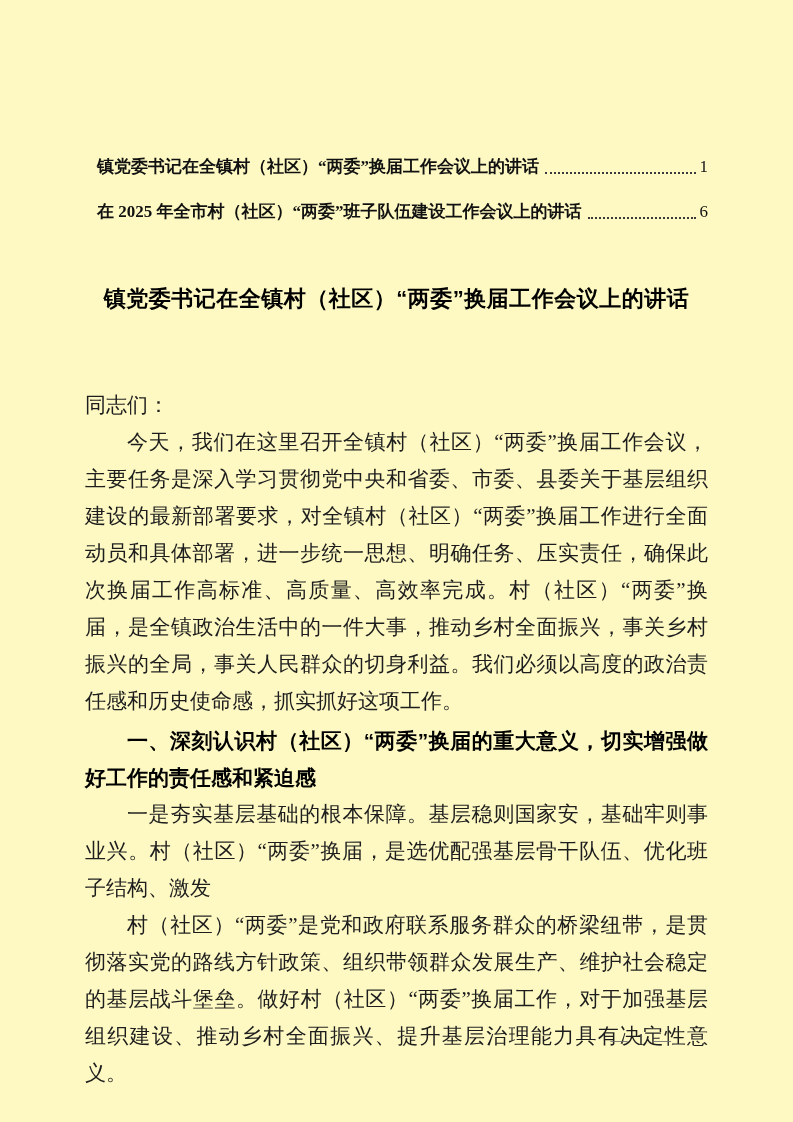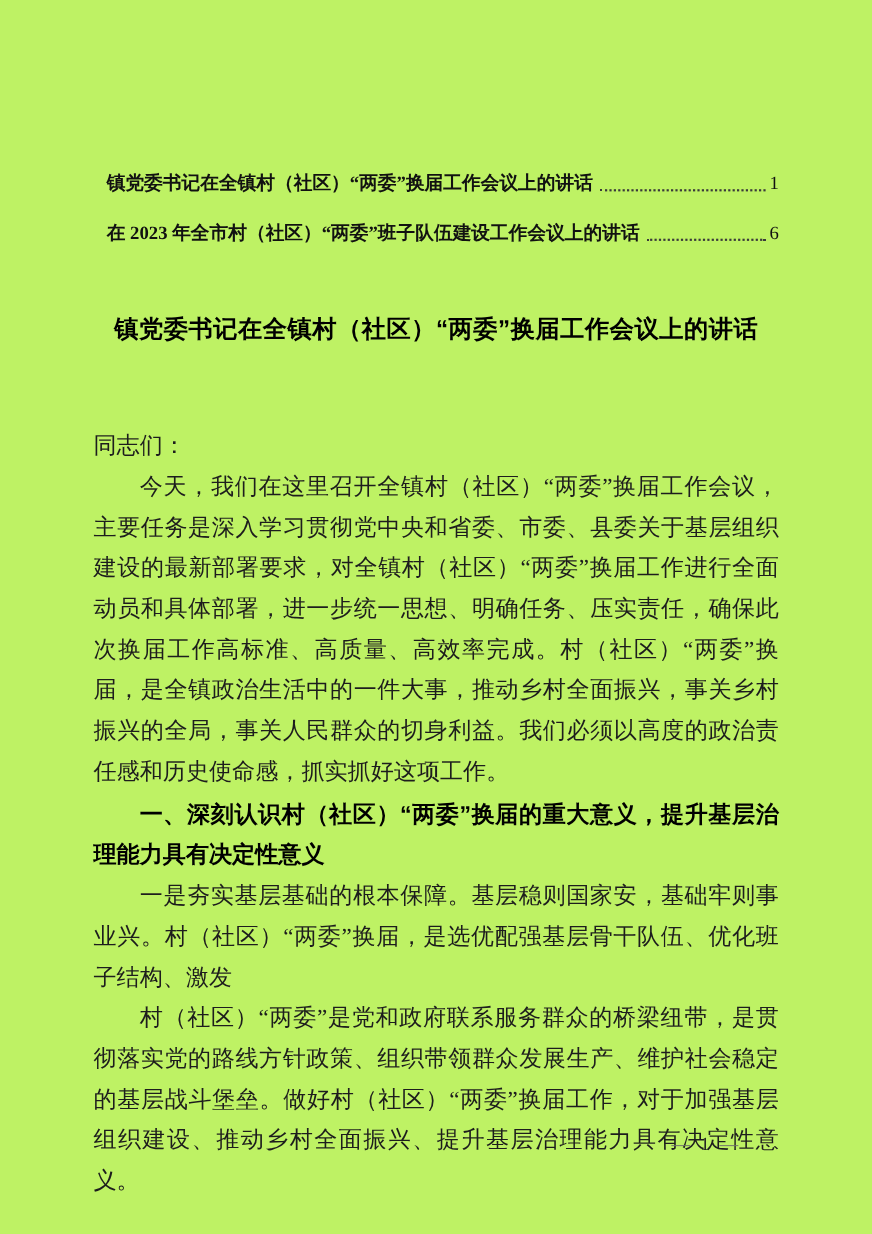--- a/index.html
+++ b/index.html
@@ -1,20 +1,20 @@
 <!DOCTYPE html>
 <html><head>
 <meta charset="utf-8">
 <style>
   html, body { margin: 0; padding: 0; background: #ffffff; }
   .page {
     position: relative;
     width: 793px;
     height: 1122px;
-    background: #bef264;
+    background: #fef9c3;
     box-sizing: border-box;
     padding: 155px 85px 0 85px;
     overflow: hidden;
     font-family: "Liberation Serif", "DejaVu Serif", serif;
   }
   
   .toc { padding-left: 12px; }
   .toc-entry {
     display: flex;
     align-items: flex-end;
@@ -83,32 +83,32 @@
 
 <div class="page">
 
   <div class="toc">
     <div class="toc-entry">
       <span class="toc-title">镇党委书记在全镇村（社区）“两委”换届工作会议上的讲话</span>
       <span class="toc-leader"></span>
       <span class="toc-page">1</span>
     </div>
     <div class="toc-entry">
-      <span class="toc-title">在 2023 年全市村（社区）“两委”班子队伍建设工作会议上的讲话</span>
+      <span class="toc-title">在 2025 年全市村（社区）“两委”班子队伍建设工作会议上的讲话</span>
       <span class="toc-leader"></span>
       <span class="toc-page">6</span>
     </div>
   </div>
 
   <h1 class="doc-title">镇党委书记在全镇村（社区）“两委”换届工作会议上的讲话</h1>
 
   <div class="body-block body-text">
     <p class="salutation">同志们：</p>
     <p class="para">今天，我们在这里召开全镇村（社区）“两委”换届工作会议，主要任务是深入学习贯彻党中央和省委、市委、县委关于基层组织建设的最新部署要求，对全镇村（社区）“两委”换届工作进行全面动员和具体部署，进一步统一思想、明确任务、压实责任，确保此次换届工作高标准、高质量、高效率完成。村（社区）“两委”换届，是全镇政治生活中的一件大事，推动乡村全面振兴，事关乡村振兴的全局，事关人民群众的切身利益。我们必须以高度的政治责任感和历史使命感，抓实抓好这项工作。</p>
-    <h2 class="section-heading">一、深刻认识村（社区）“两委”换届的重大意义，提升基层治理能力具有决定性意义</h2>
+    <h2 class="section-heading">一、深刻认识村（社区）“两委”换届的重大意义，切实增强做好工作的责任感和紧迫感</h2>
     <p class="para">一是夯实基层基础的根本保障。基层稳则国家安，基础牢则事业兴。村（社区）“两委”换届，是选优配强基层骨干队伍、优化班子结构、激发</p>
     <p class="para">村（社区）“两委”是党和政府联系服务群众的桥梁纽带，是贯彻落实党的路线方针政策、组织带领群众发展生产、维护社会稳定的基层战斗堡垒。做好村（社区）“两委”换届工作，对于加强基层组织建设、推动乡村全面振兴、提升基层治理能力具有决定性意义。</p>
   </div>
 
   <div class="footer">
     <span class="dash">—</span><span class="num">1</span><span class="dash">—</span>
   </div>
 
 </div>
 

